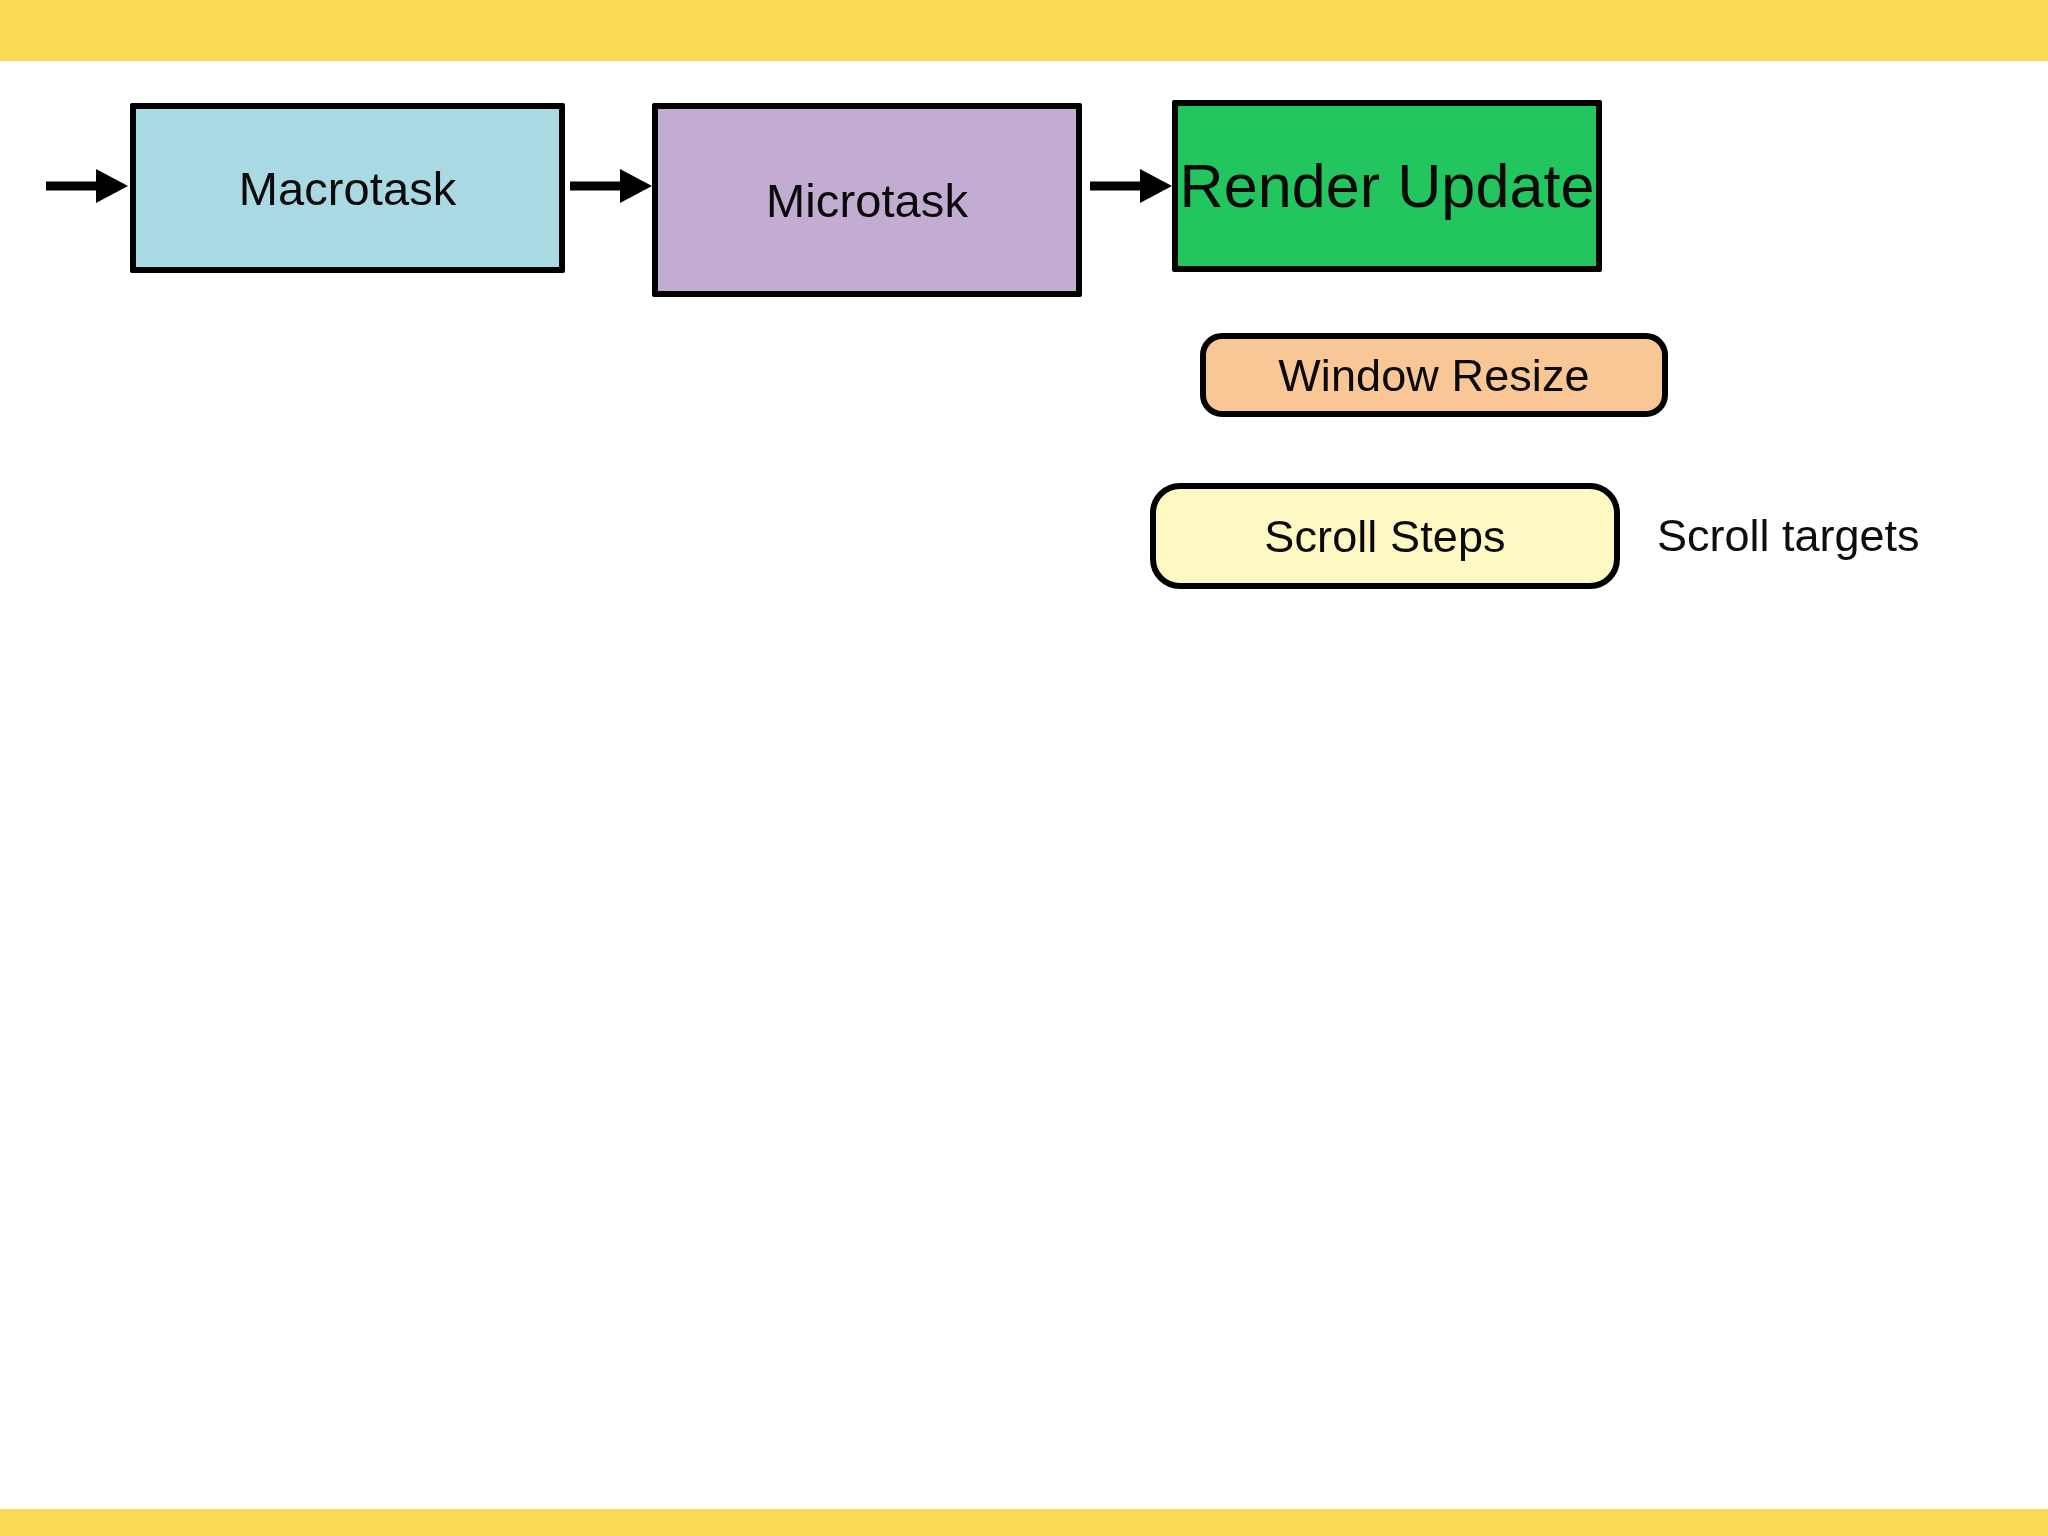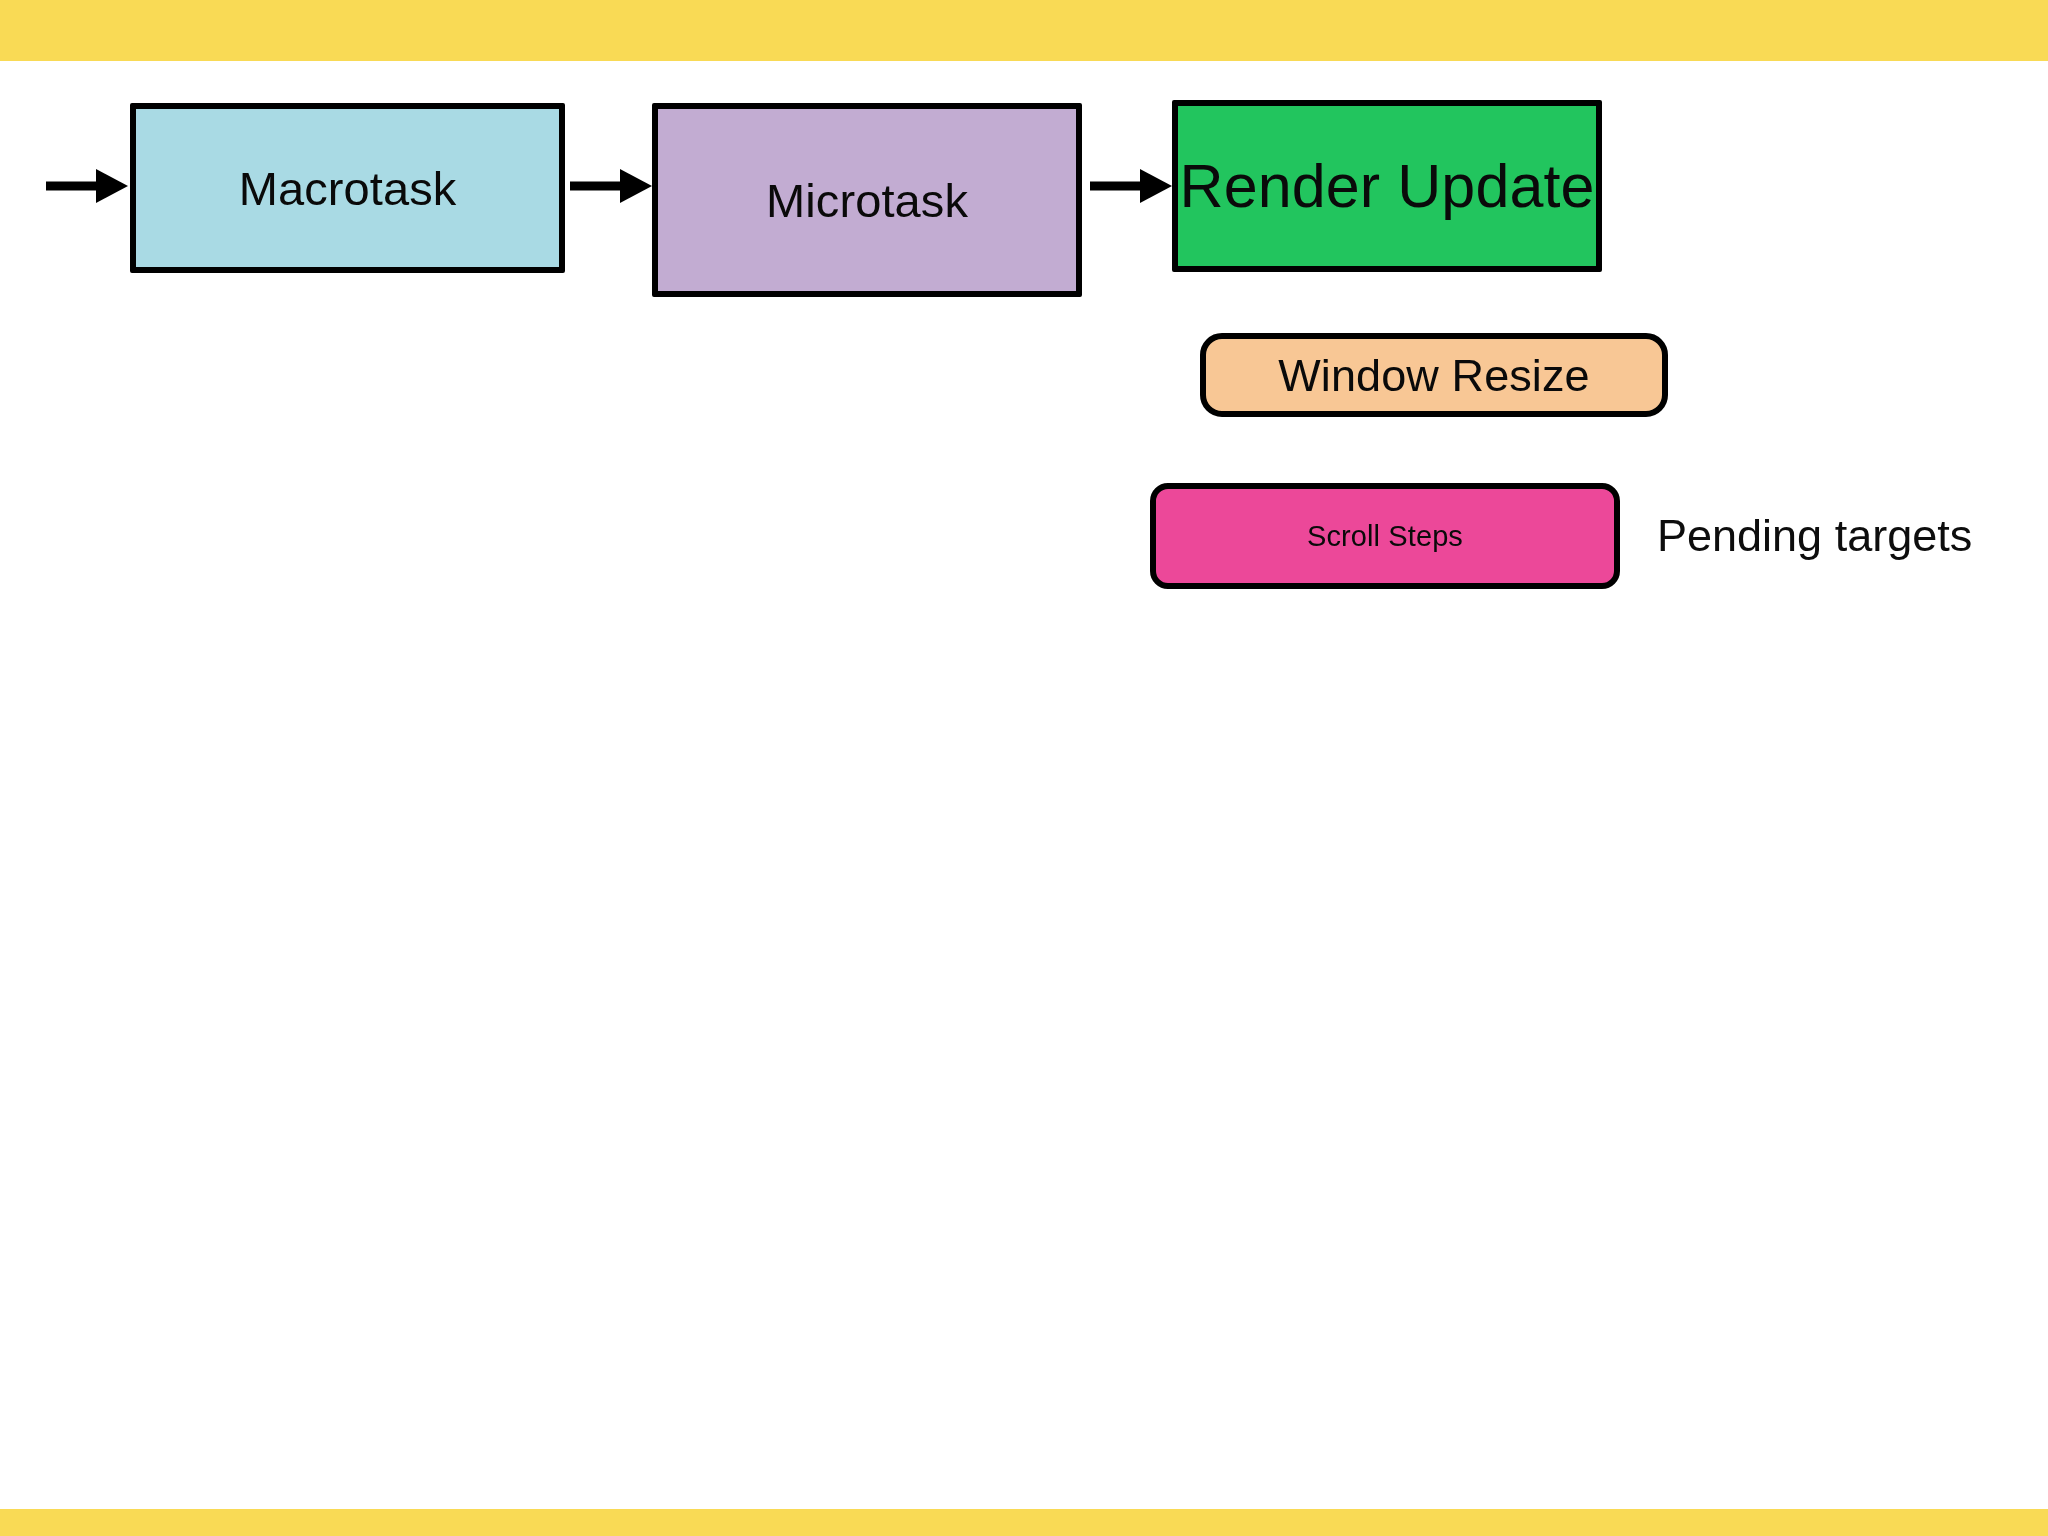--- a/index.html
+++ b/index.html
@@ -76,23 +76,23 @@
     left: 1152px; top: 333px;
     width: 468px; height: 84px;
     background: #F8C795;
     border-radius: 22px;
     font-size: 45px;
     margin-left: 48px;
   }
   .node-scroll-steps {
     left: 1150px; top: 483px;
     width: 470px; height: 106px;
-    background: #ec4899;
-    border-radius: 18px;
-    font-size: 29px;
+    background: #fef9c3;
+    border-radius: 30px;
+    font-size: 45px;
   }
 
   
   .annotation {
     position: absolute;
     color: #0d0d0d;
     font-size: 45px;
     line-height: 1;
     white-space: nowrap;
   }
@@ -146,17 +146,17 @@
   </div>
 
   <div class="node node-window-resize">
     <span class="node-label">Window Resize</span>
   </div>
 
   <div class="node node-scroll-steps">
     <span class="node-label">Scroll Steps</span>
   </div>
 
-  <div class="annotation annotation-pending-targets">Pending targets</div>
+  <div class="annotation annotation-pending-targets">Scroll targets</div>
 
   <div class="band band-bottom"></div>
 
 </div>
 
 </body></html>

